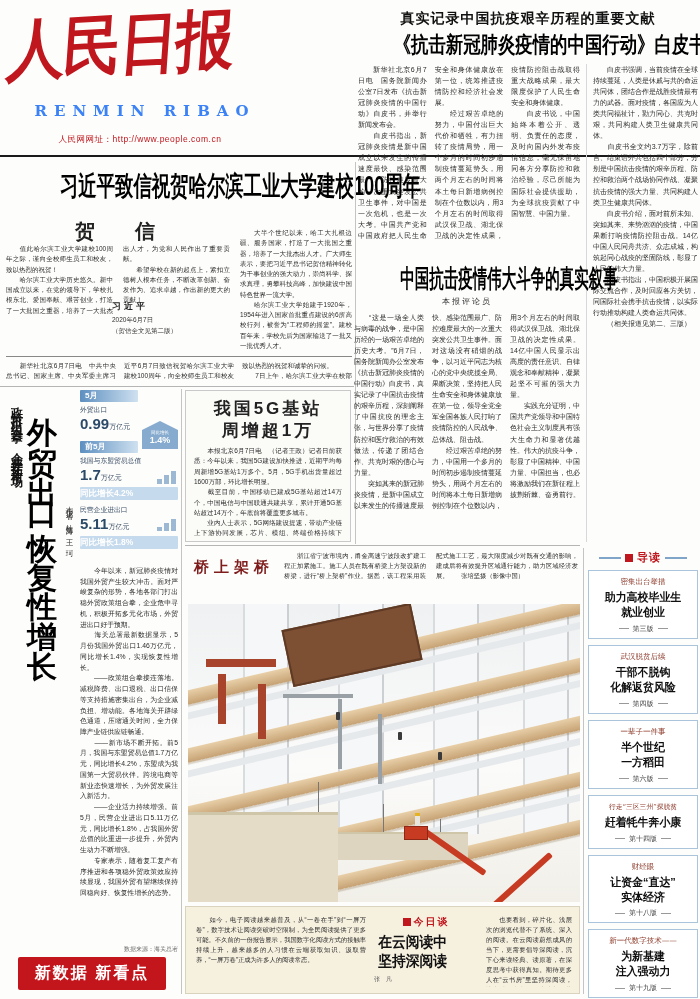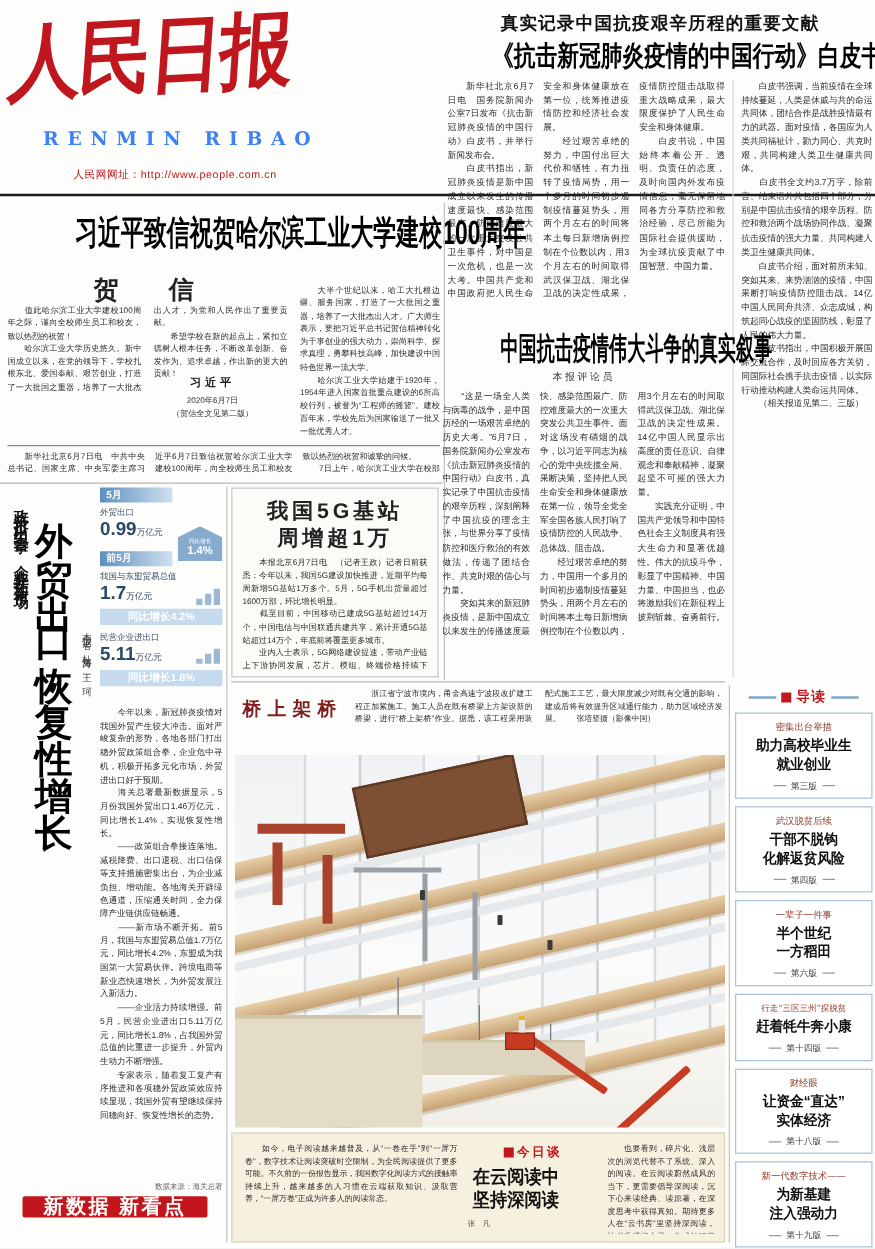--- a/index.html
+++ b/index.html
@@ -62,21 +62,21 @@
     position:absolute; left:4px; top:168px; width:350px; text-align:center;
     font-size:27px; font-weight:bold; white-space:nowrap; color:#000;
     transform:scaleX(0.68); transform-origin:center;
   }
   .cg-letter-title {
     position:absolute; left:40px; top:218px; width:160px; text-align:center;
     font-size:20px; font-weight:bold; letter-spacing:10px;
     font-family:"DejaVu Serif", serif;
   }
   .cg-letter { position:absolute; left:6px;  top:244px; width:224px; height:88px; column-count:2; column-gap:10px; }
-  .cg-sign   { position:absolute; left:112px; top:300px; width:116px; text-align:center; }
+  .cg-sign   { position:absolute; left:112px; top:300px; width:116px; }
   .cg-sign .nm  { font-size:9px; font-weight:bold; letter-spacing:3px; }
   .cg-sign .dt  { font-size:6.5px; margin-top:3px; color:#333; }
   .cg-sign .nt  { font-size:6.5px; margin-top:2px; color:#333; }
   .cg-right  { position:absolute; left:240px; top:228px; width:112px; height:126px; }
   .cg-rule   { position:absolute; left:6px; top:356px; width:346px; height:1px; background:#888; }
   .cg-bottom { position:absolute; left:6px; top:361px; width:346px; height:23px; column-count:3; column-gap:8px; }
 
   
   .vert { writing-mode:vertical-rl; text-orientation:upright; }
   .tr-kicker {
@@ -96,36 +96,36 @@
   .info { position:absolute; left:80px; top:390px; width:98px; height:172px; }
   .info-tag {
     width:58px; height:12px; line-height:12px; padding-left:5px;
     background:linear-gradient(90deg,#5d8fc0,#cfe1f0); color:#fff;
     font-size:8px; font-weight:bold; border-radius:1px; margin-bottom:3px;
   }
   .info-label { font-size:6.8px; color:#3c5068; margin-top:2px; }
   .info-val   { font-size:15px; font-weight:bold; color:#2c4a68; line-height:1.2; }
   .info-unit  { font-size:7px; font-weight:normal; color:#3c5068; }
   .info-band {
-    margin-top:3px; margin-bottom:5px; height:13px; line-height:13px; text-align:center;
+    margin-top:3px; margin-bottom:5px; height:13px; line-height:13px; text-align:left;
     background:#c5daec; color:#fff; font-size:8.5px; font-weight:bold; border-radius:1px;
   }
   .house {
     position:absolute; right:0; top:16px; width:36px; height:28px;
     background:#86abce; color:#fff; text-align:center;
     clip-path:polygon(50% 0,100% 32%,100% 100%,0 100%,0 32%);
   }
   .house .h1 { font-size:4.5px; margin-top:9px; }
   .house .h2 { font-size:9px; font-weight:bold; }
   .bars { position:absolute; right:2px; display:flex; align-items:flex-end; gap:2px; height:14px; }
   .bars i { display:block; width:5px; background:#9db8d3; }
   .tr-body   { position:absolute; left:80px; top:566px; width:98px; height:376px; font-size:6.8px; }
   .tr-source { position:absolute; left:58px; top:945px; width:120px; text-align:right; font-size:6px; color:#666; }
   .tr-badge {
-    position:absolute; left:18px; top:957px; width:148px; height:17px;
+    position:absolute; left:18px; top:957px; width:148px; height:33px;
     background:#c3161c; color:#fff; font-size:16px; font-weight:bold;
     display:flex; align-items:center; justify-content:center; letter-spacing:2px;
     border-radius:2px;
   }
 
   
   .fg-box {
     position:absolute; left:185px; top:390px; width:166px; height:152px;
     border:1px solid #c9c9c9; background:#fbfbf8; padding:7px 8px 4px;
   }

